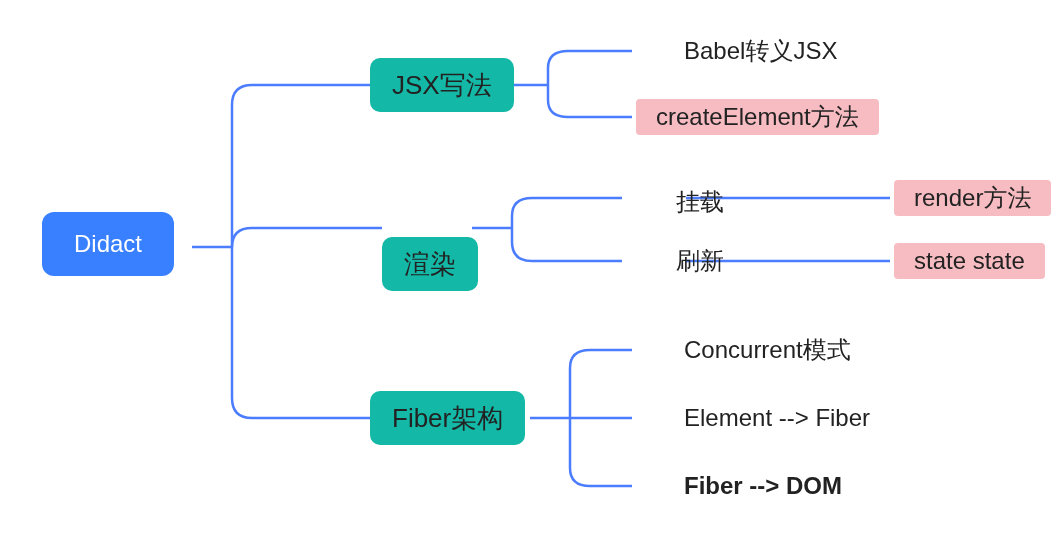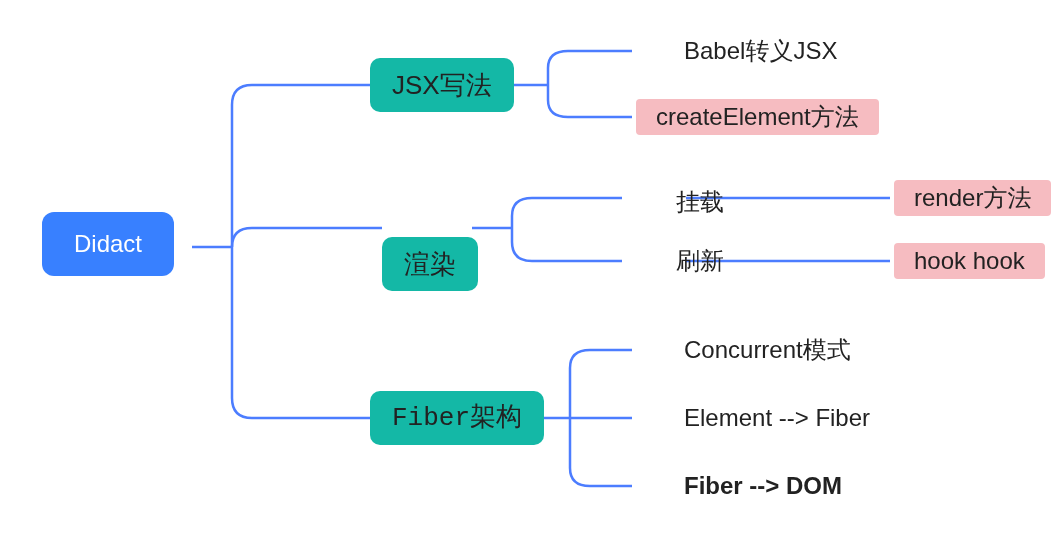--- a/index.html
+++ b/index.html
@@ -99,21 +99,21 @@
 <div class="node root" style="left:42px; top:212px;">
   <span>Didact</span>
 </div>
 
 <div class="node boxed" style="left:370px; top:58px;">
   <span>JSX写法</span>
 </div>
 <div class="node boxed" style="left:382px; top:201px;margin-top:36px;">
   <span>渲染</span>
 </div>
-<div class="node boxed" style="left:370px; top:391px;font-family:Liberation Mono, monospace;">
+<div class="node boxed" style="left:370px; top:391px;">
   <span>Fiber架构</span>
 </div>
 
 <div class="node plain" style="left:636px; top:39px;">
   <span>Babel转义JSX</span>
 </div>
 <div class="node hl" style="left:636px; top:99px;">
   <span>createElement方法</span>
 </div>
 
@@ -122,21 +122,21 @@
 </div>
 <div class="node plain" style="left:628px; top:249px;">
   <span>刷新</span>
 </div>
 
 <div class="node hl" style="left:894px; top:180px;">
   <span>render方法</span>
 </div>
 
 <div class="node hl" style="left:894px; top:243px;">
-  <span>hook hook</span>
+  <span>state state</span>
 </div>
 
 <div class="node plain" style="left:636px; top:338px;">
   <span>Concurrent模式</span>
 </div>
 <div class="node plain" style="left:636px; top:406px;text-align:center;">
   <span>Element --&gt; Fiber</span>
 </div>
 <div class="node plain" style="left:636px; top:474px;font-weight:bold;">
   <span>Fiber --&gt; DOM</span>

